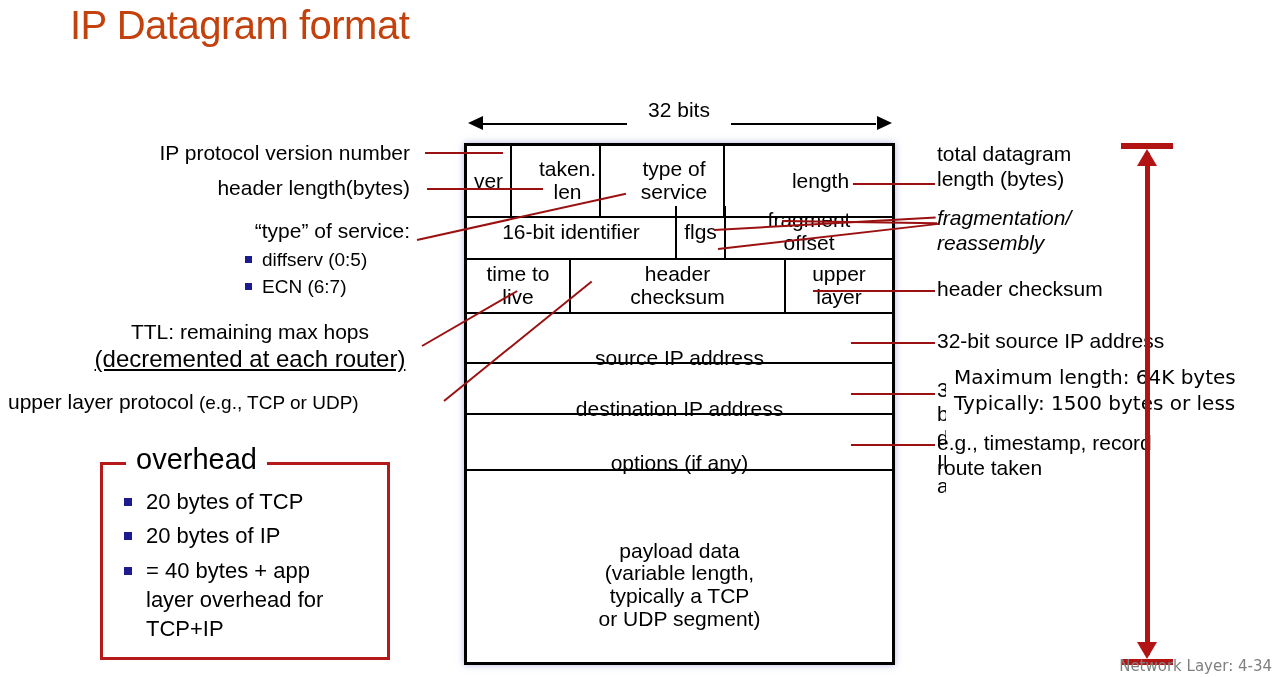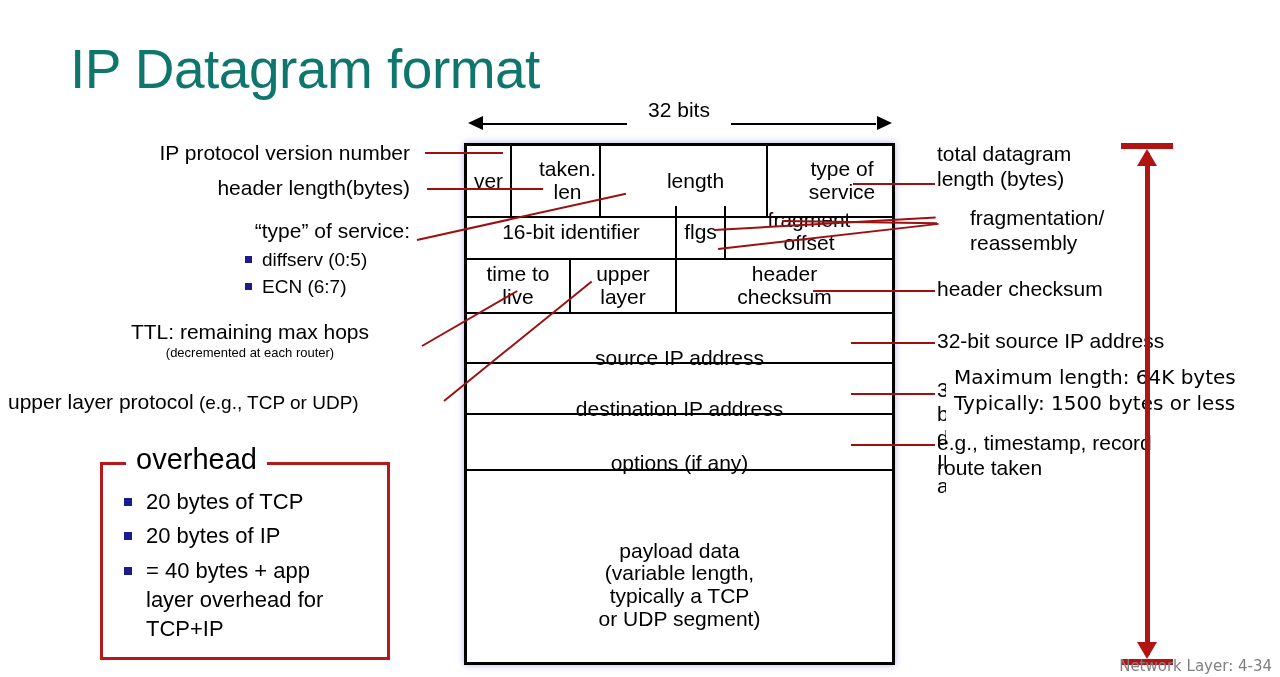--- a/index.html
+++ b/index.html
@@ -8,26 +8,25 @@
     background:#ffffff;
     font-family:"Liberation Sans", sans-serif;
     overflow:hidden;
     position:relative;
   }
   .slide{position:absolute;inset:0;}
 
   
   #title{
     position:absolute;left:70px;top:3px;
-    font-size:55px;line-height:1.1;
-    color:#0f766e;
+    font-size:40px;line-height:1.1;
+    color:#c2410c;
     font-weight:400;
     letter-spacing:-0.5px;
     white-space:nowrap;
-    margin-top:36px;
   }
 
   
   #bits-ruler{position:absolute;left:464px;top:98px;width:430px;height:38px;}
   #bits-label{
     position:absolute;left:0;top:0;width:430px;text-align:center;
     font-size:21px;color:#000;
   }
   .ruler-line{position:absolute;top:25px;height:0;border-top:2px solid #000;}
   #ruler-left{left:18px;width:145px;}
@@ -79,35 +78,35 @@
   .c-chk{flex:1;}
   .c-full{flex:1;margin-top:42px;}
 
   
   .lbl{position:absolute;font-size:21px;color:#000;line-height:1.18;}
   .lbl.right{text-align:right;}
   #l-ver{right:870px;top:141px;}
   #l-hlen{right:870px;top:176px;}
   #l-tos{right:870px;top:219px;}
   #l-ttl{right:857px;top:320px;text-align:center;width:330px;left:85px;}
-  #l-ttl .sub{font-size:13px;}
+  #l-ttl .sub{font-size:24px;text-decoration:underline;}
   #l-upper{left:8px;top:390px;}
   #l-upper .small{font-size:19px;}
 
   .bullets{position:absolute;left:245px;top:247px;font-size:19px;color:#000;line-height:1.42;}
   .bullets div{position:relative;padding-left:17px;}
   .bullets div::before{
     content:"";position:absolute;left:0;top:9px;
     width:7px;height:7px;background:#1b1b8f;
   }
 
   
   .rlbl{position:absolute;font-size:21px;color:#000;line-height:1.2;}
   #r-len{left:937px;top:141px;}
-  #r-frag{left:970px;top:205px;}
+  #r-frag{left:937px;top:205px;font-style:italic;}
   #r-chk{left:937px;top:276px;}
   #r-src{left:937px;top:328px;}
   #r-opt{left:937px;top:430px;}
 
   
   #overlay-note{
     position:absolute;left:952px;top:364px;
     font-size:20px;line-height:1.28;color:#000;
     font-family:"DejaVu Sans", sans-serif;
     background:#fff;
@@ -172,39 +171,39 @@
     <div class="ruler-head" id="ruler-head-left"></div>
     <div class="ruler-head" id="ruler-head-right"></div>
   </div>
 
   <div id="datagram">
 
     <div class="drow" id="row1">
       <div class="dcell c-ver" style="white-space: pre-line;">ver</div>
       <div class="dcell c-hlen" style="white-space: pre-line;">taken.
 len</div>
-      <div class="dcell c-len" style="white-space: pre-line;">length</div>
       <div class="dcell c-tos" style="white-space: pre-line;">type of
 service</div>
+      <div class="dcell c-len" style="white-space: pre-line;">length</div>
     </div>
 
     <div class="drow" id="row2">
       <div class="dcell c-id" style="white-space: pre-line;">16-bit identifier</div>
       <div class="dcell c-flgs" style="white-space: pre-line;">flgs</div>
       <div class="dcell c-frag" style="white-space: pre-line;">fragment
 offset</div>
     </div>
 
     <div class="drow" id="row3">
       <div class="dcell c-ttl" style="white-space: pre-line;">time to
 live</div>
+      <div class="dcell c-chk" style="white-space: pre-line;">header
+checksum</div>
       <div class="dcell c-upper" style="white-space: pre-line;">upper
 layer</div>
-      <div class="dcell c-chk" style="white-space: pre-line;">header
-checksum</div>
     </div>
 
     <div class="drow" id="row4">
       <div class="dcell c-full" style="white-space: pre-line;">source IP address</div>
     </div>
 
     <div class="drow" id="row5">
       <div class="dcell c-full" style="white-space: pre-line;">destination IP address</div>
     </div>
 

